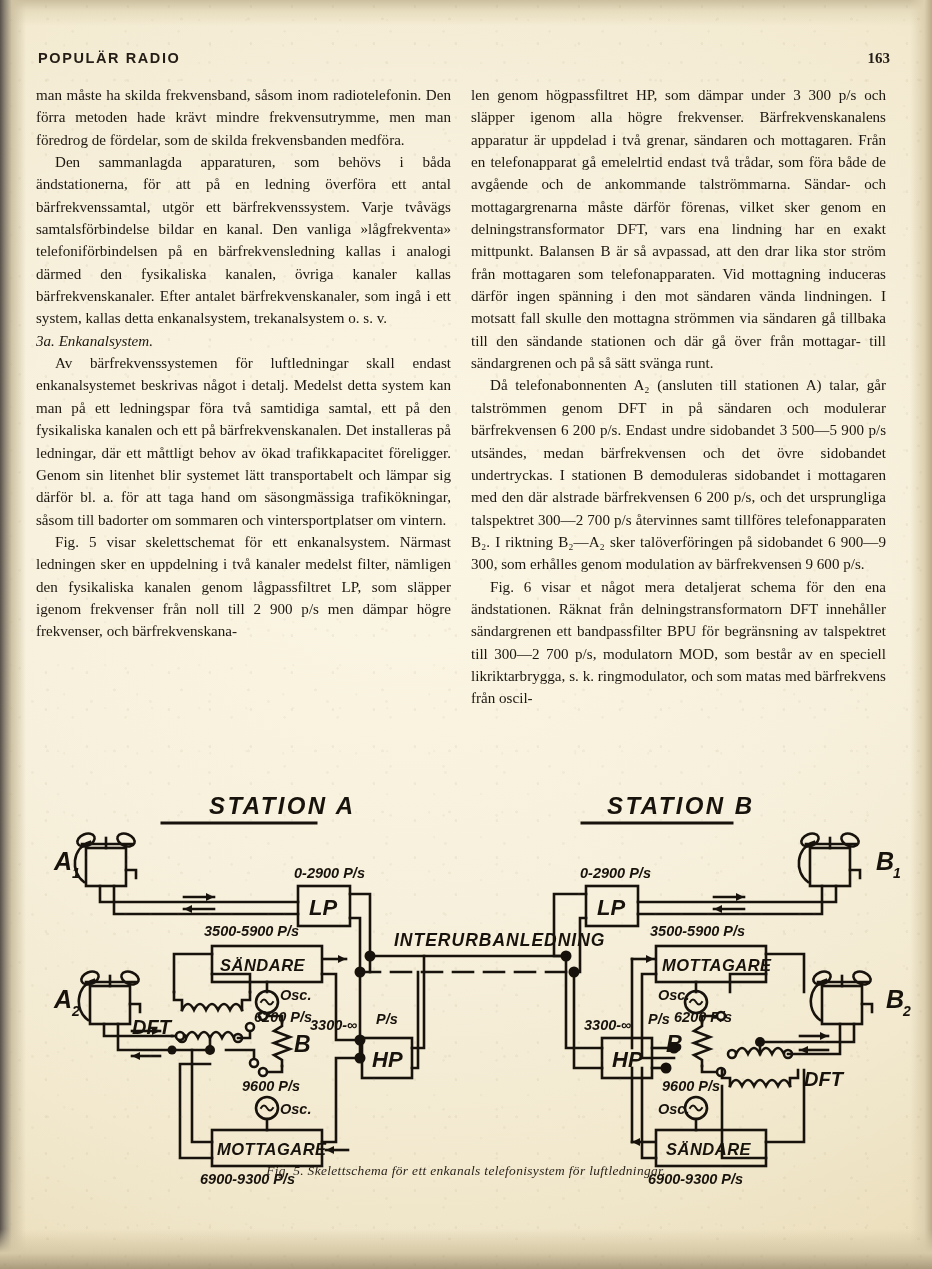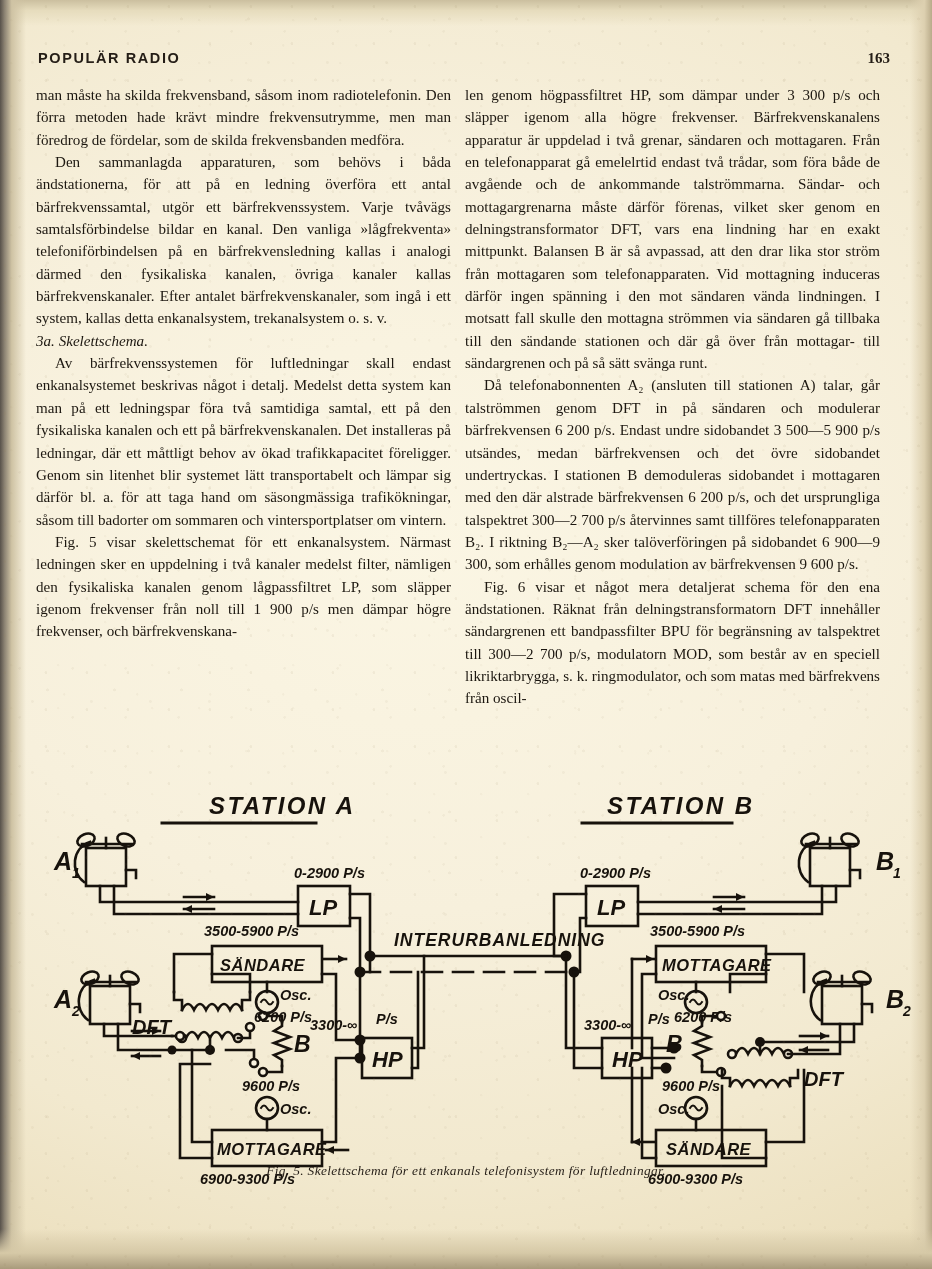--- a/index.html
+++ b/index.html
@@ -73,21 +73,21 @@
     color: #241d16;
   }
 
   
   .columns {
     position: absolute;
     top: 84px;
     left: 36px;
     width: 864px;
     display: flex;
-    gap: 14px;
+    gap: 20px;
   }
   .col { width: 415px; }
 
   .col p {
     margin: 0;
     font-size: 15.1px;
     line-height: 22.35px;
     text-align: justify;
     text-justify: inter-word;
     color: #1c1710;
@@ -133,23 +133,23 @@
 <div id="page">
 
   <div class="runhead">POPULÄR RADIO</div>
   <div class="folio">163</div>
 
   <div class="columns">
 
     <div class="col">
       <p class="noindent">man måste ha skilda frekvensband, såsom inom radiotelefonin. Den förra metoden hade krävt mindre frekvensutrymme, men man föredrog de fördelar, som de skilda frekvensbanden medföra.</p>
       <p class="indent">Den sammanlagda apparaturen, som behövs i båda ändstationerna, för att på en ledning överföra ett antal bärfrekvenssamtal, utgör ett bärfrekvenssystem. Varje tvåvägs samtalsförbindelse bildar en kanal. Den vanliga »lågfrekventa» telefoniförbindelsen på en bärfrekvensledning kallas i analogi därmed den fysikaliska kanalen, övriga kanaler kallas bärfrekvenskanaler. Efter antalet bärfrekvenskanaler, som ingå i ett system, kallas detta enkanalsystem, trekanalsystem o. s. v.</p>
-      <p class="subhead">3a. Skelettschema.</p>
+      <p class="subhead">3a. Enkanalsystem.</p>
       <p class="indent">Av bärfrekvenssystemen för luftledningar skall endast enkanalsystemet beskrivas något i detalj. Medelst detta system kan man på ett ledningspar föra två samtidiga samtal, ett på den fysikaliska kanalen och ett på bärfrekvenskanalen. Det installeras på ledningar, där ett måttligt behov av ökad trafikkapacitet föreligger. Genom sin litenhet blir systemet lätt transportabelt och lämpar sig därför bl. a. för att taga hand om säsongmässiga trafikökningar, såsom till badorter om sommaren och vintersportplatser om vintern.</p>
-      <p class="indent">Fig. 5 visar skelettschemat för ett enkanalsystem. Närmast ledningen sker en uppdelning i två kanaler medelst filter, nämligen den fysikaliska kanalen genom lågpassfiltret LP, som släpper igenom frekvenser från noll till 1 900 p/s men dämpar högre frekvenser, och bärfrekvenskana-</p>
+      <p class="indent">Fig. 5 visar skelettschemat för ett enkanalsystem. Närmast ledningen sker en uppdelning i två kanaler medelst filter, nämligen den fysikaliska kanalen genom lågpassfiltret LP, som släpper igenom frekvenser från noll till 2 900 p/s men dämpar högre frekvenser, och bärfrekvenskana-</p>
     </div>
 
     <div class="col">
       <p class="noindent">len genom högpassfiltret HP, som dämpar under 3 300 p/s och släpper igenom alla högre frekvenser. Bärfrekvenskanalens apparatur är uppdelad i två grenar, sändaren och mottagaren. Från en telefonapparat gå emelelrtid endast två trådar, som föra både de avgående och de ankommande talströmmarna. Sändar- och mottagargrenarna måste därför förenas, vilket sker genom en delningstransformator DFT, vars ena lindning har en exakt mittpunkt. Balansen B är så avpassad, att den drar lika stor ström från mottagaren som telefonapparaten. Vid mottagning induceras därför ingen spänning i den mot sändaren vända lindningen. I motsatt fall skulle den mottagna strömmen via sändaren gå tillbaka till den sändande stationen och där gå över från mottagar- till sändargrenen och på så sätt svänga runt.</p>
       <p class="indent">Då telefonabonnenten A₂ (ansluten till stationen A) talar, går talströmmen genom DFT in på sändaren och modulerar bärfrekvensen 6 200 p/s. Endast undre sidobandet 3 500—5 900 p/s utsändes, medan bärfrekvensen och det övre sidobandet undertryckas. I stationen B demoduleras sidobandet i mottagaren med den där alstrade bärfrekvensen 6 200 p/s, och det ursprungliga talspektret 300—2 700 p/s återvinnes samt tillföres telefonapparaten B₂. I riktning B₂—A₂ sker talöverföringen på sidobandet 6 900—9 300, som erhålles genom modulation av bärfrekvensen 9 600 p/s.</p>
       <p class="indent">Fig. 6 visar et något mera detaljerat schema för den ena ändstationen. Räknat från delningstransformatorn DFT innehåller sändargrenen ett bandpassfilter BPU för begränsning av talspektret till 300—2 700 p/s, modulatorn MOD, som består av en speciell likriktarbrygga, s. k. ringmodulator, och som matas med bärfrekvens från oscil-</p>
     </div>
 
   </div>
 

